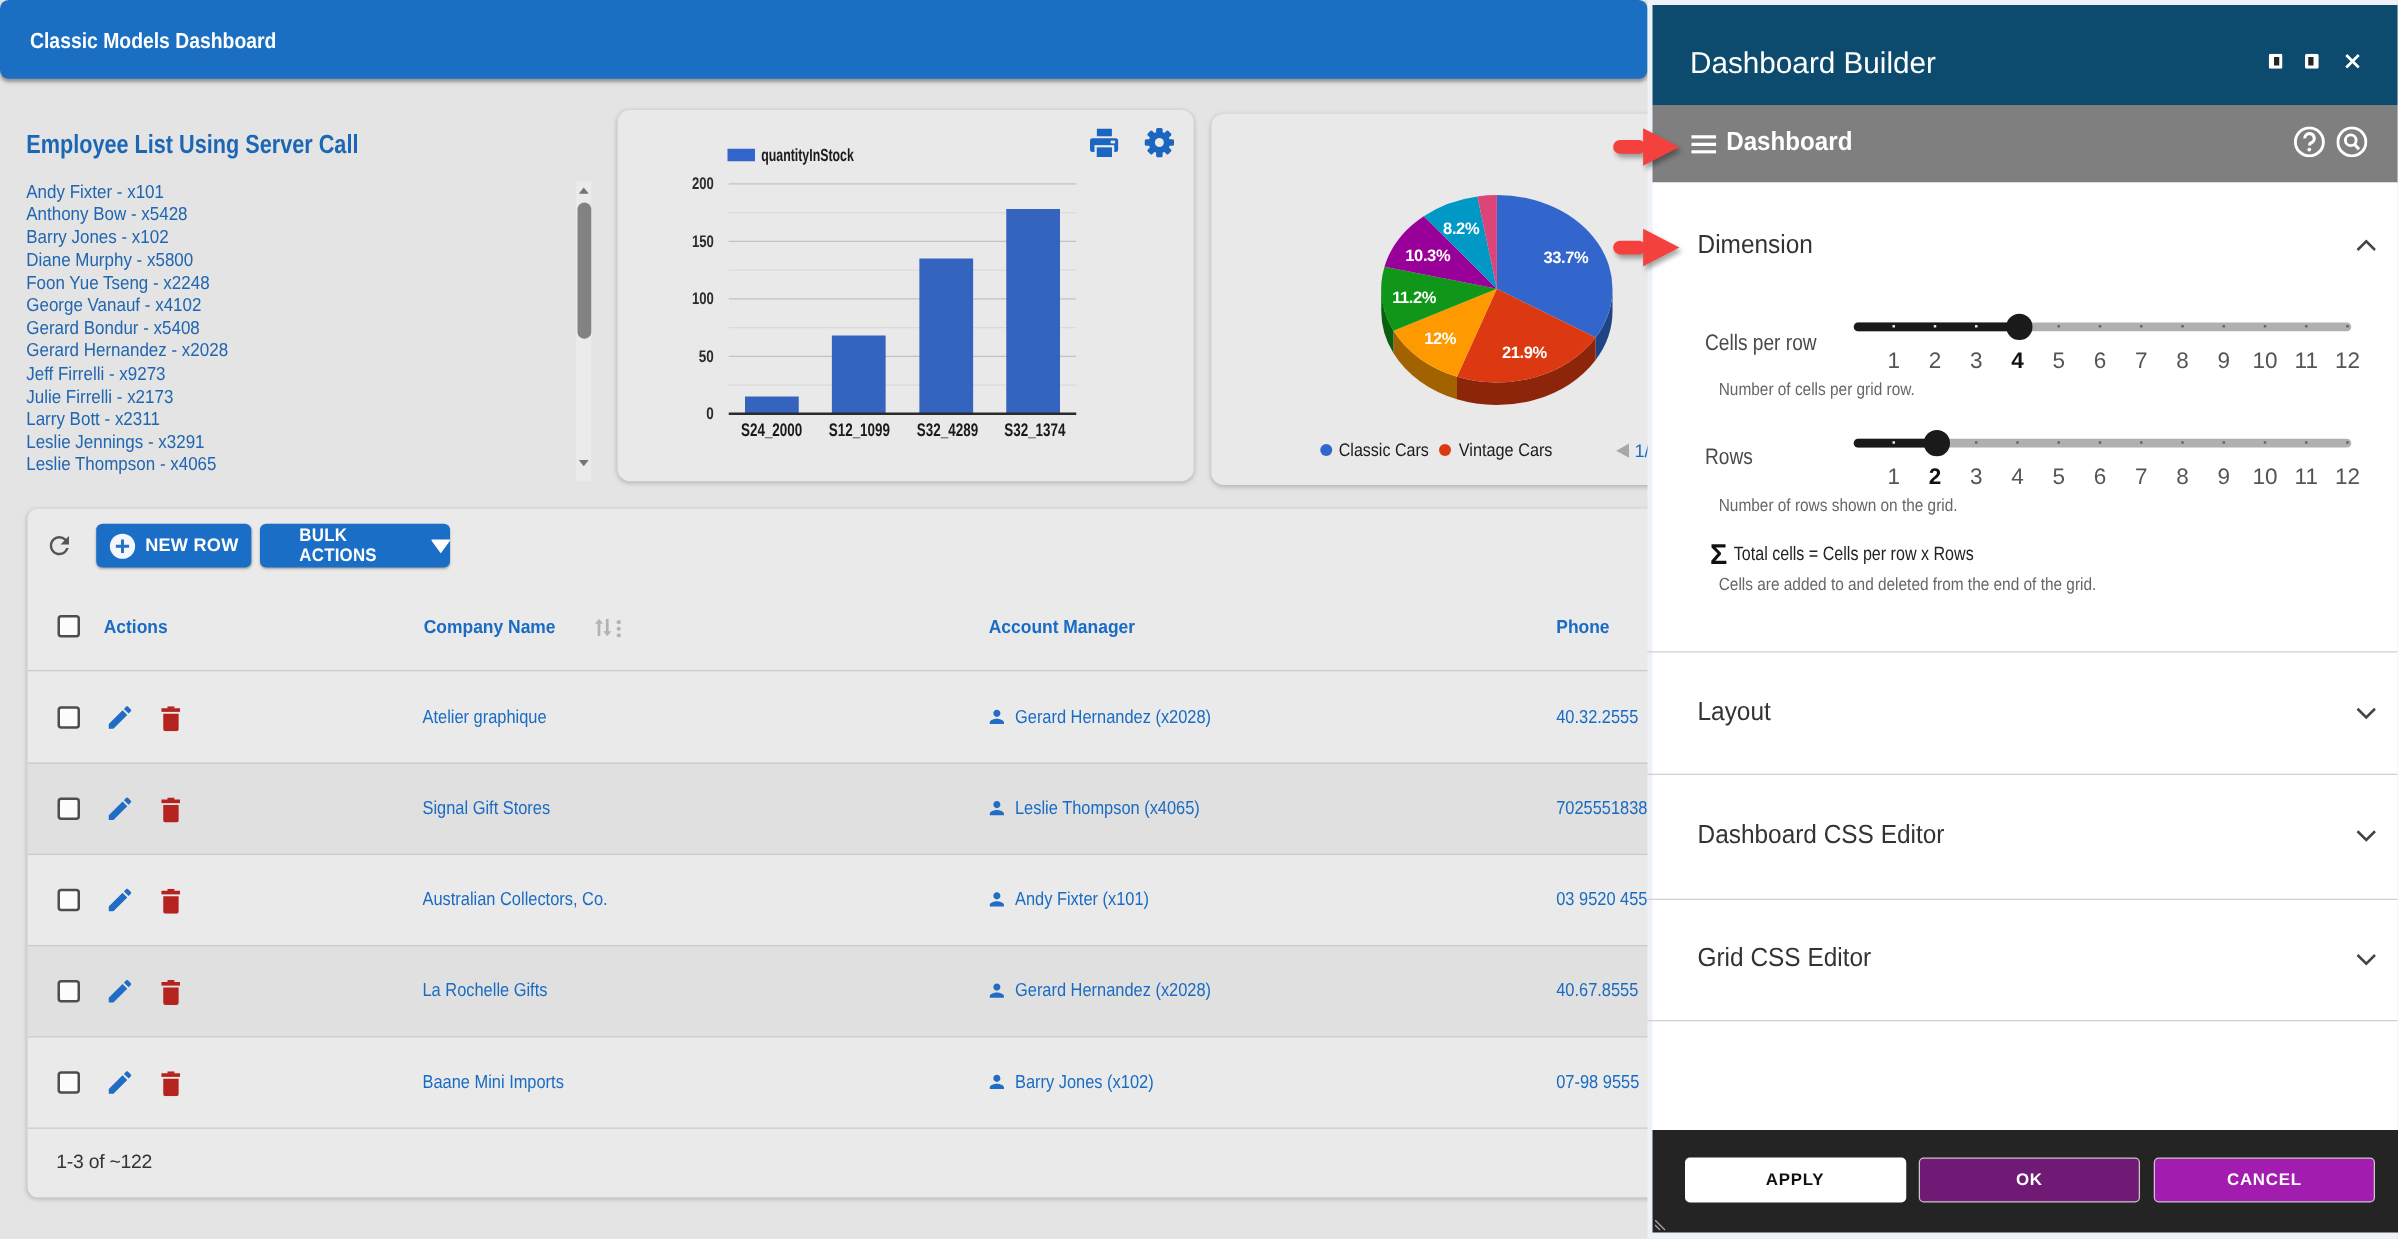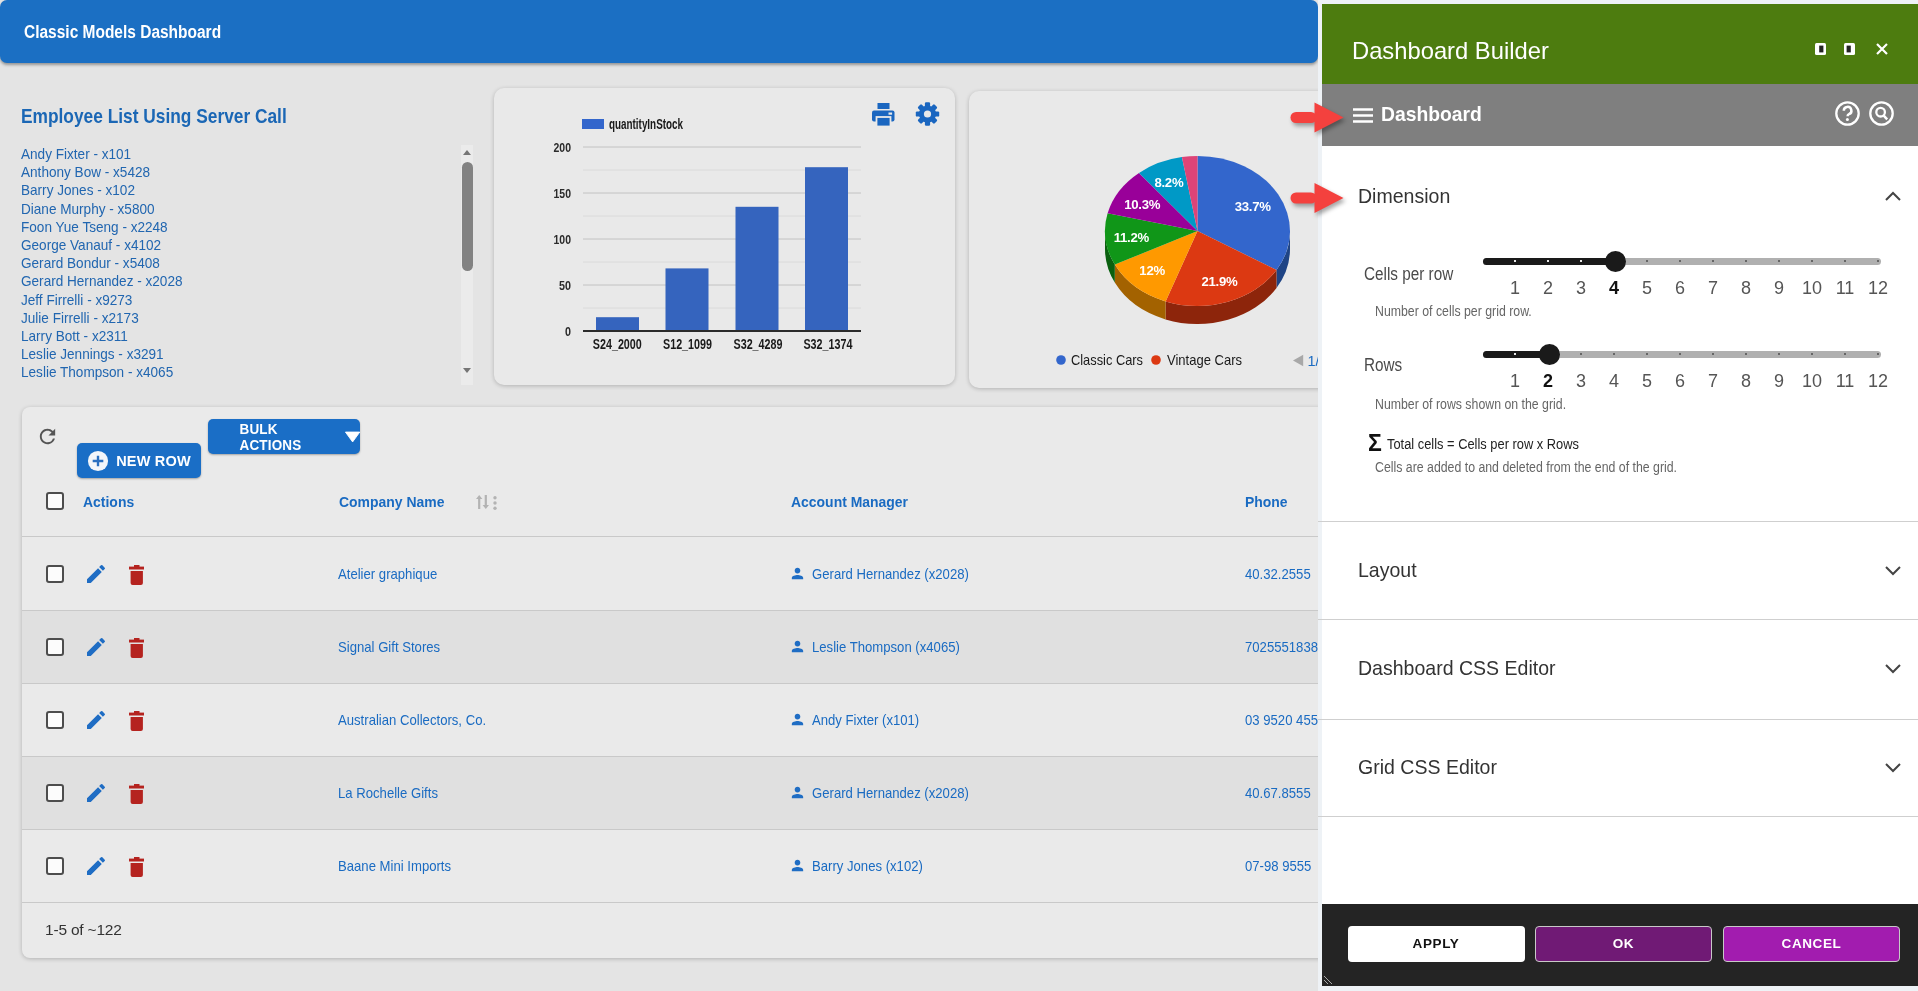--- a/index.html
+++ b/index.html
@@ -34,21 +34,21 @@
   .cell { color:#1a6bc2; font-size:15px; position:absolute; white-space:nowrap;
     transform:scaleX(0.875); transform-origin:0 0; }
   .row { position:absolute; left:0; width:1874px; height:73px; }
   .row.dark { background:#e0e0e0; }
   .rowline { position:absolute; left:0; width:1874px; height:1px; background:#c9c9c9; }
   .cb { position:absolute; width:18px; height:18px; border:2.5px solid #4d4d4d;
     border-radius:3px; background:#fcfcfc; }
   
   #panel { position:absolute; left:1318px; top:0; width:600px; height:991px;
     background:#eef2f6; }
-  #panel-title { position:absolute; left:4px; top:4px; width:596px; height:80px; background:#4d7c0f; }
+  #panel-title { position:absolute; left:4px; top:4px; width:596px; height:80px; background:#0c4a6e; }
   #panel-title .t { position:absolute; left:30px; top:33px; color:#fff; font-size:24px; transform:scaleX(0.99); transform-origin:0 0; white-space:nowrap; }
   #panel-gray { position:absolute; left:4px; top:84px; width:596px; height:62px; background:#7f7f7f; }
   #panel-gray .t { position:absolute; left:59px; top:18px; color:#fff; font-size:21px; font-weight:bold; transform:scaleX(0.92); transform-origin:0 0; white-space:nowrap; }
   #panel-white { position:absolute; left:4px; top:146px; width:596px; height:758px; background:#ffffff; }
   #panel-foot { position:absolute; left:4px; top:904px; width:620px; height:82px; background:#242424; }
   .sec-h { position:absolute; color:#333; font-size:21px;
     transform:scaleX(0.93); transform-origin:0 0; white-space:nowrap; }
   .divider { position:absolute; left:0px; width:600px; height:1px; background:#cfcfcf; }
   .slider-num { position:absolute; color:#555; font-size:18px; width:30px; text-align:center; }
   .note { position:absolute; color:#666; font-size:14px;
@@ -168,21 +168,21 @@
   <path d="M 1293 360.5 L 1303.2 354.8 L 1303.2 366.2 Z" fill="#a8a8a8"></path>
   <text x="1307.5" y="365.5" font-size="14.5" fill="#1a6bc2">1/3</text>
 </svg>
 </div>
 
 <div id="tablecard">
 
   <svg class="abs" style="left:14px; top:18px;" width="23" height="23" viewBox="0 0 24 24" fill="#555">
     <path d="M17.65 6.35A7.96 7.96 0 0 0 12 4c-4.42 0-7.99 3.58-7.99 8s3.57 8 7.99 8c3.73 0 6.84-2.55 7.73-6h-2.08A5.99 5.99 0 0 1 12 18c-3.31 0-6-2.69-6-6s2.69-6 6-6c1.66 0 3.14.69 4.22 1.78L13 11h7V4l-2.35 2.35z"></path>
   </svg>
-  <div class="btn-blue" style="left:55px; top:12px; width:124px;margin-top:24px;">
+  <div class="btn-blue" style="left:55px; top:12px; width:124px;">
     <svg width="22" height="22" viewBox="0 0 24 24" style="margin-right:7px;">
       <circle cx="12" cy="12" r="11" fill="#f3f6fa"></circle>
       <path d="M12 6.2v11.6M6.2 12h11.6" stroke="#2a6fc0" stroke-width="2.6"></path>
     </svg>
     NEW ROW
   </div>
   <div class="btn-blue" style="left:186px; top:12px; width:152px;padding-left:28px;">
     <span style="transform:scaleX(0.93);">BULK ACTIONS</span>
     <svg width="17" height="12" viewBox="0 0 17 12" style="margin-left:9px;">
         <path d="M0.5 0.5h16L8.5 11.5z" fill="#fff" stroke="#fff" stroke-linejoin="round"></path>
@@ -288,21 +288,21 @@
         <path d="M12 12c2.21 0 4-1.79 4-4s-1.79-4-4-4-4 1.79-4 4 1.79 4 4 4zm0 2c-2.67 0-8 1.34-8 4v2h16v-2c0-2.66-5.33-4-8-4z"></path>
       </svg>
     <div class="cell" style="left:790px; top:28px;">Barry Jones (x102)</div>
     <div class="cell" style="left:1223px; top:28px;">07-98 9555</div>
   </div>
   <div class="rowline" style="top:203px;"></div>
   <div class="rowline" style="top:276px;"></div>
   <div class="rowline" style="top:349px;"></div>
   <div class="rowline" style="top:422px;"></div>
   <div class="rowline" style="top:495px;"></div>
-  <div style="position:absolute; left:23px; top:514px; color:#333; font-size:15.5px; letter-spacing:-0.2px;">1-5 of ~122</div>
+  <div style="position:absolute; left:23px; top:514px; color:#333; font-size:15.5px; letter-spacing:-0.2px;">1-3 of ~122</div>
 </div>
 
 <div id="panel">
   <div id="panel-title">
     <div class="t">Dashboard Builder</div>
     <svg class="abs" style="left:493px; top:39px;" width="11" height="12" viewBox="0 0 11 12">
       <rect x="0" y="0" width="11" height="12" rx="1.5" fill="#fff"></rect>
       <rect x="4.2" y="2.6" width="4.2" height="6.8" fill="#242424"></rect>
     </svg>
     <svg class="abs" style="left:522px; top:39px;" width="11" height="12" viewBox="0 0 11 12">

